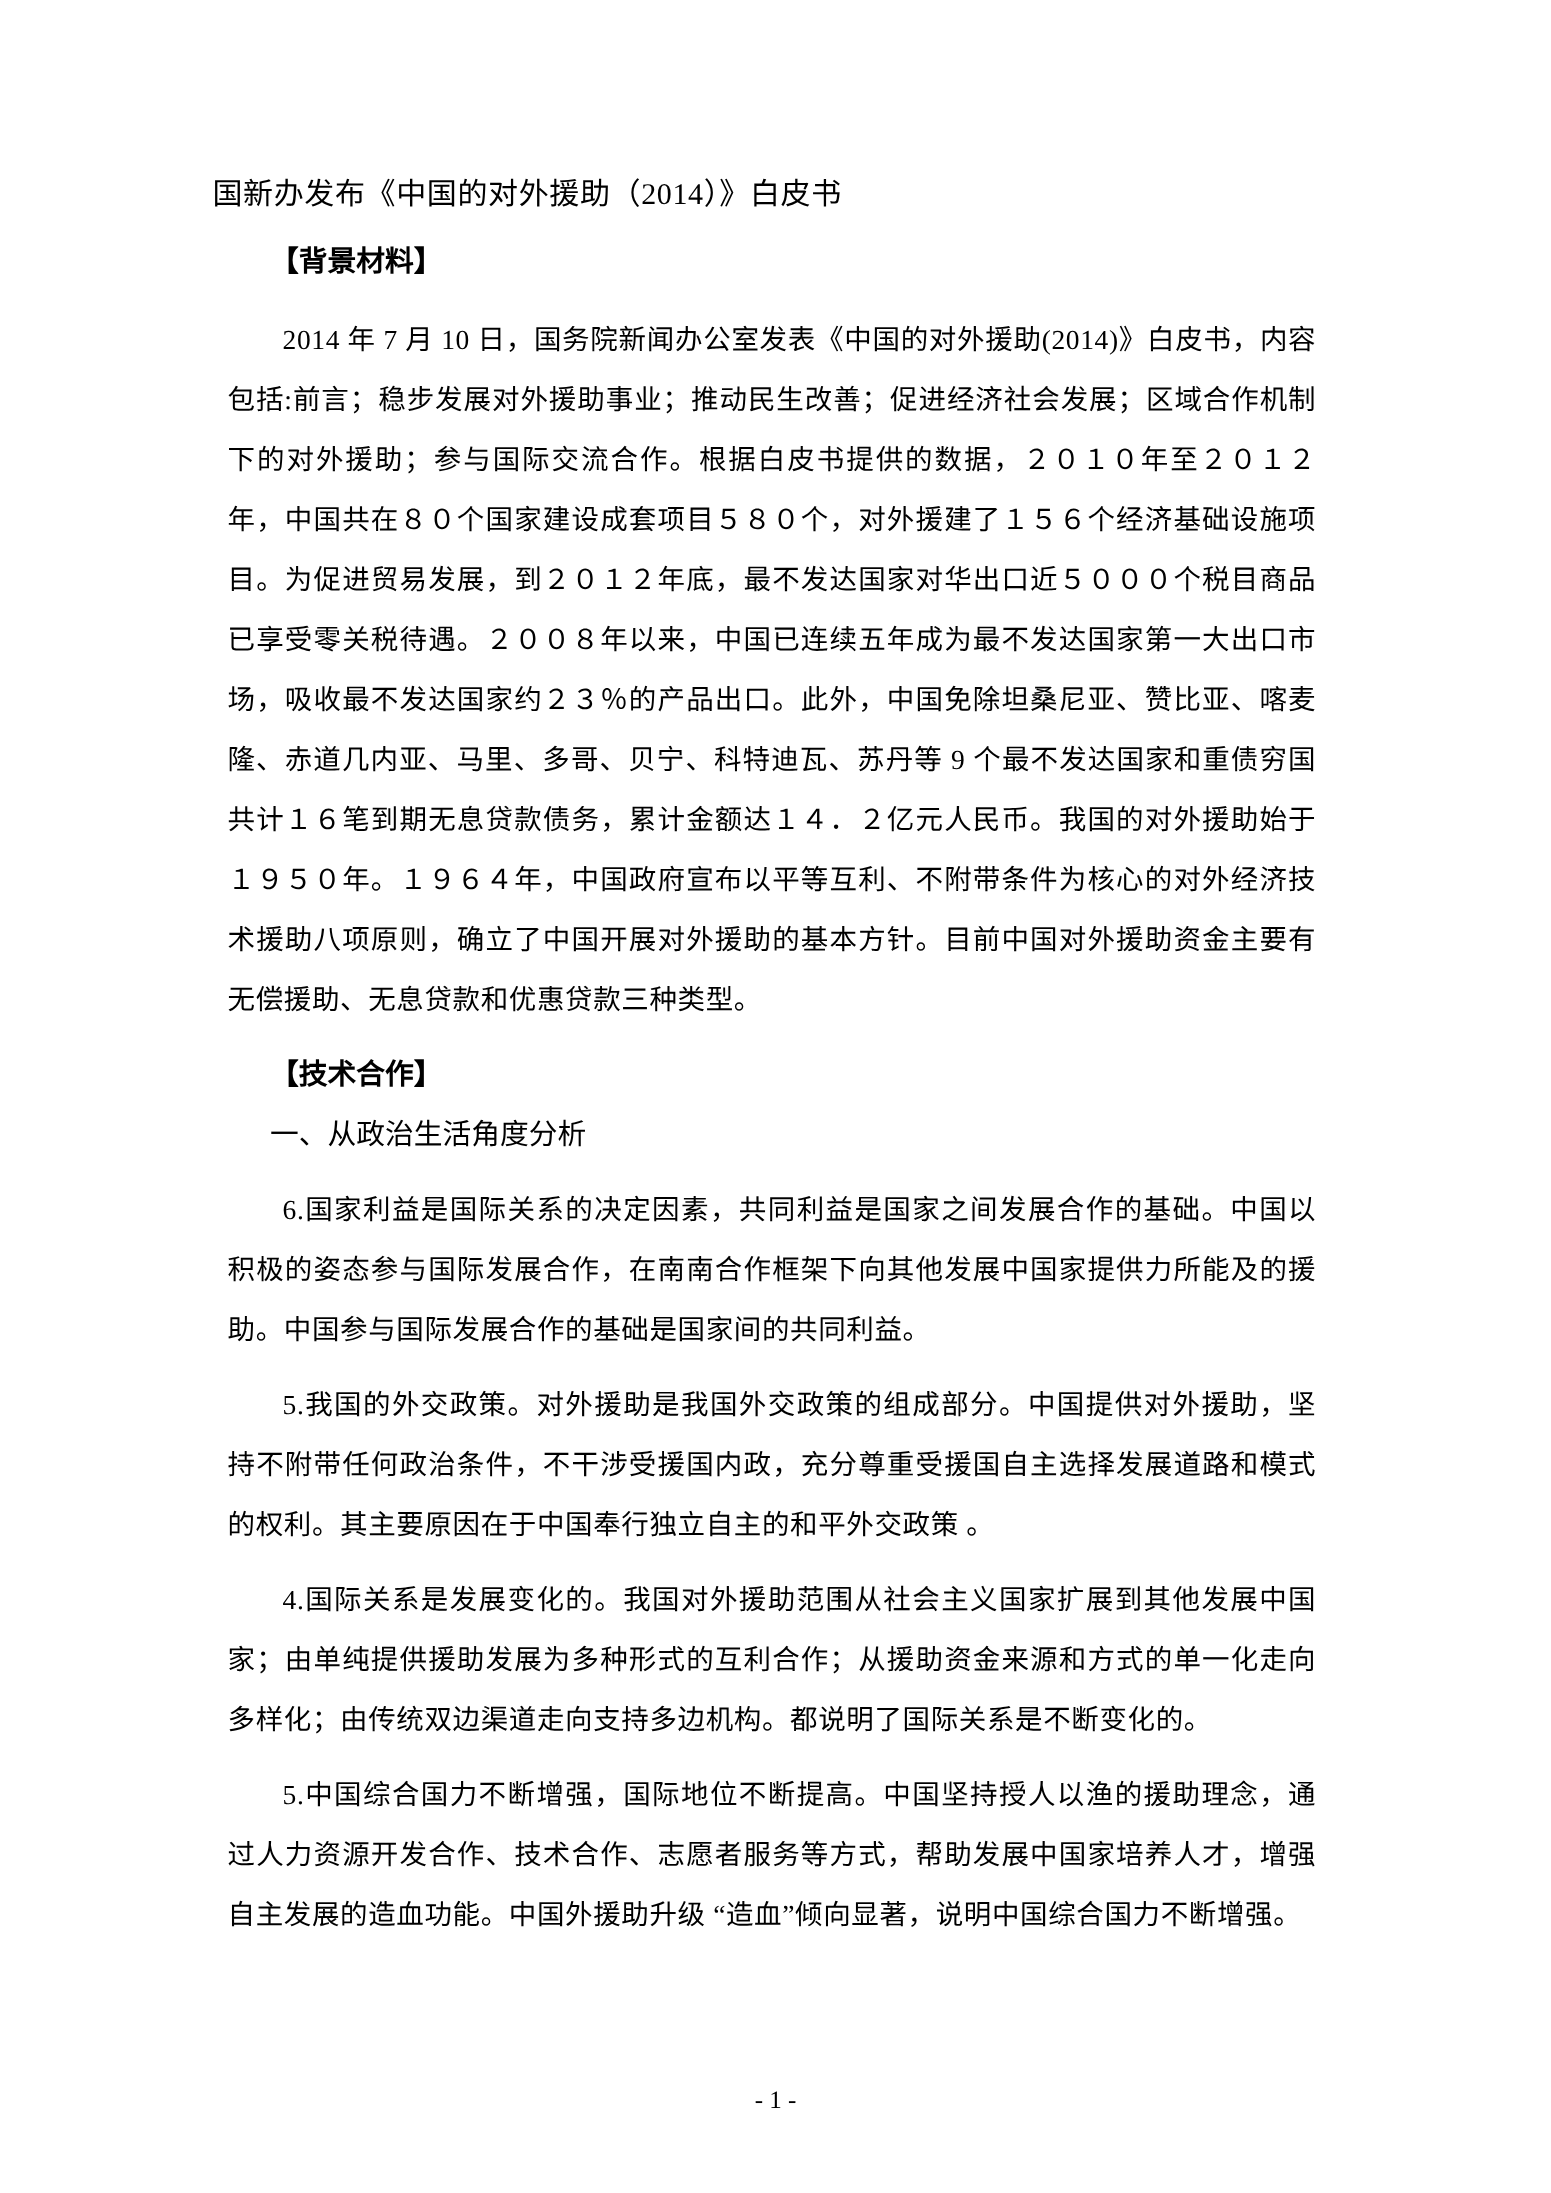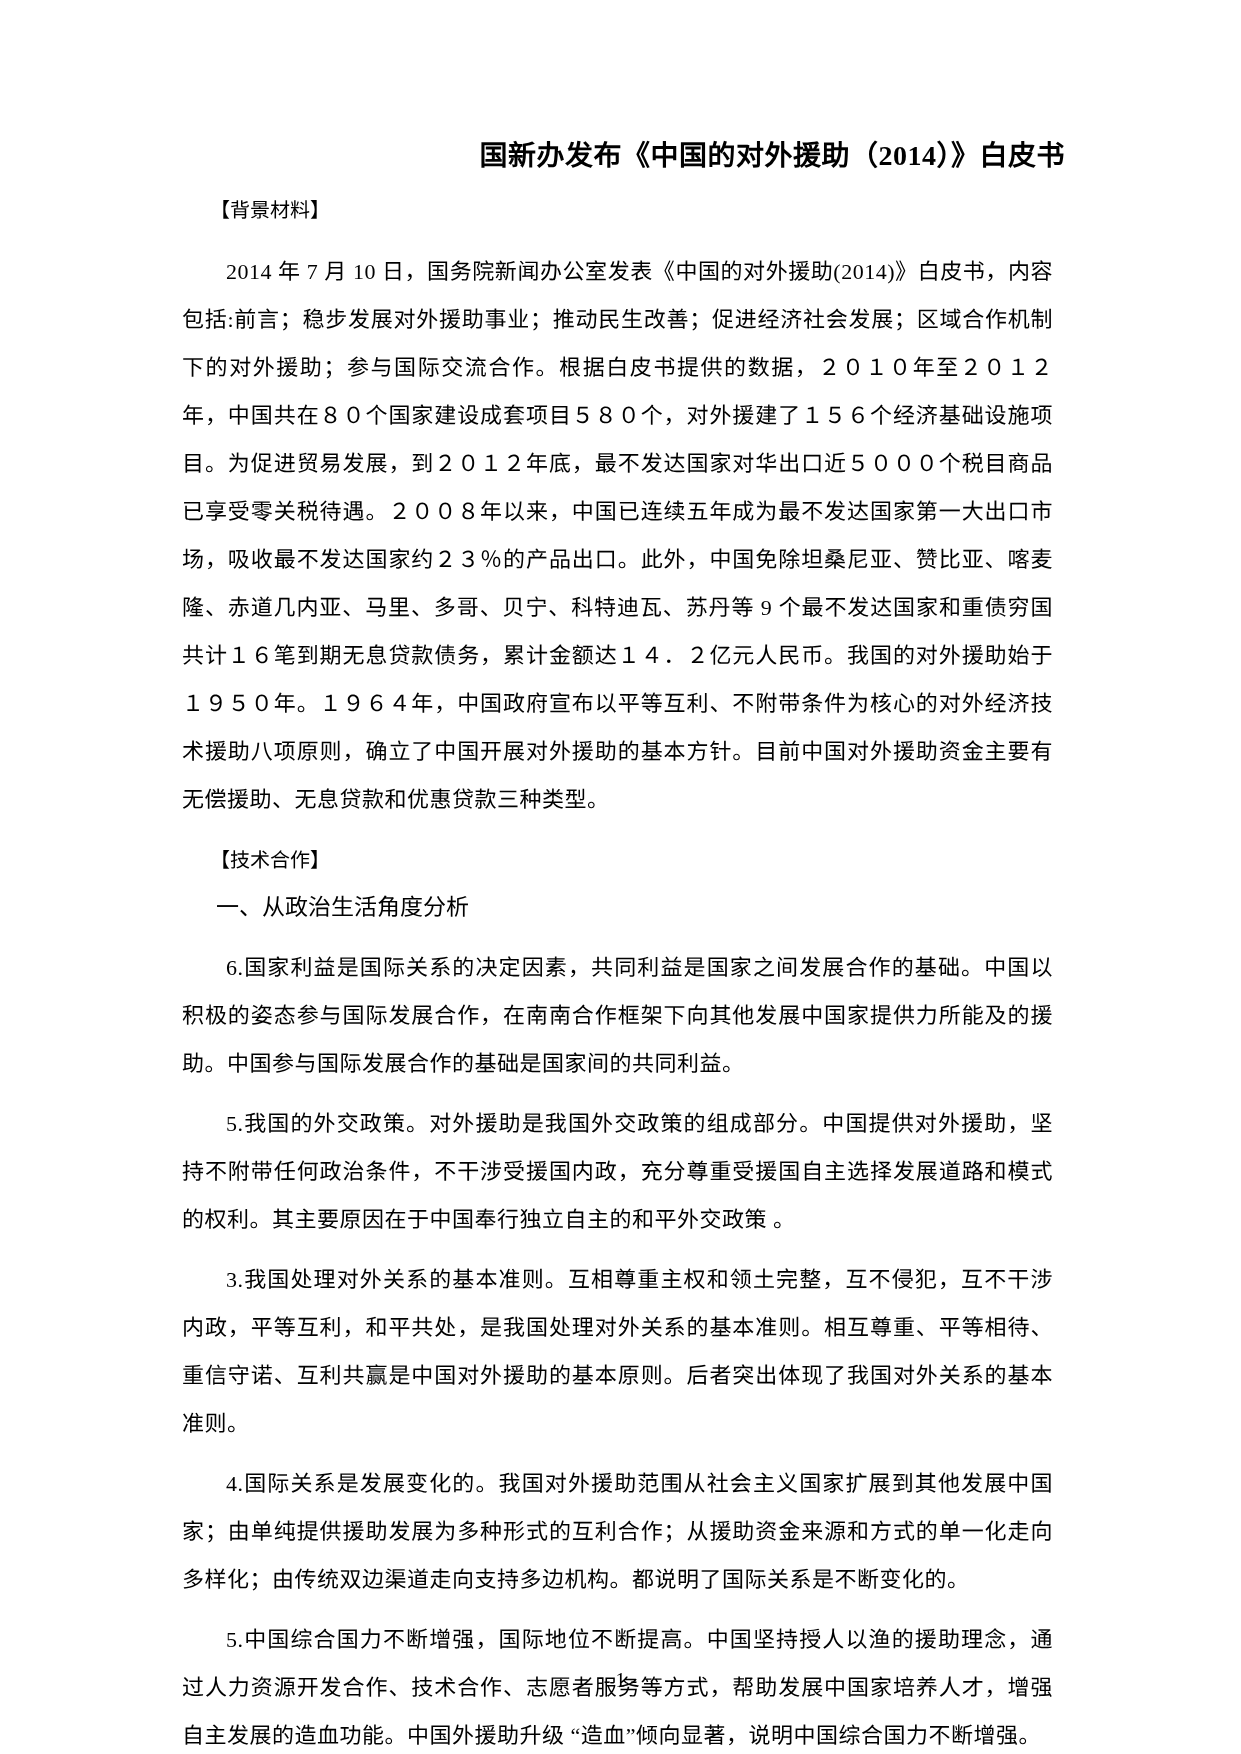--- a/index.html
+++ b/index.html
@@ -13,29 +13,29 @@
     height: 1754px;
     margin: 0 auto;
     background: #ffffff;
     color: #000000;
     font-family: "Liberation Serif", "DejaVu Serif", serif;
     overflow: hidden;
     box-sizing: border-box;
     padding: 132px 176px 0 170px;
   }
   .doc-title {
-    font-size: 28px;
-    font-weight: 700;
+    font-size: 24px;
+    font-weight: 400;
     line-height: 48px;
-    text-align: right;
+    text-align: left;
     letter-spacing: 0.5px;
   }
   .section-head {
-    font-size: 20px;
-    font-weight: 400;
+    font-size: 23px;
+    font-weight: 700;
     line-height: 48px;
     text-indent: 2em;
     margin-top: 6px;
   }
   .section-head.first {
     margin-bottom: 14px;
   }
   .sub-head {
     font-size: 23px;
     font-weight: 400;
@@ -74,21 +74,20 @@
   <p class="para">2014 年 7 月 10 日，国务院新闻办公室发表《中国的对外援助(2014)》白皮书，内容包括:前言；稳步发展对外援助事业；推动民生改善；促进经济社会发展；区域合作机制下的对外援助；参与国际交流合作。根据白皮书提供的数据，２０１０年至２０１２年，中国共在８０个国家建设成套项目５８０个，对外援建了１５６个经济基础设施项目。为促进贸易发展，到２０１２年底，最不发达国家对华出口近５０００个税目商品已享受零关税待遇。２００８年以来，中国已连续五年成为最不发达国家第一大出口市场，吸收最不发达国家约２３％的产品出口。此外，中国免除坦桑尼亚、赞比亚、喀麦隆、赤道几内亚、马里、多哥、贝宁、科特迪瓦、苏丹等 9 个最不发达国家和重债穷国共计１６笔到期无息贷款债务，累计金额达１４．２亿元人民币。我国的对外援助始于１９５０年。１９６４年，中国政府宣布以平等互利、不附带条件为核心的对外经济技术援助八项原则，确立了中国开展对外援助的基本方针。目前中国对外援助资金主要有无偿援助、无息贷款和优惠贷款三种类型。</p>
 
   <div class="section-head">【技术合作】</div>
 
   <div class="sub-head">一、从政治生活角度分析</div>
 
   <p class="para">6.国家利益是国际关系的决定因素，共同利益是国家之间发展合作的基础。中国以积极的姿态参与国际发展合作，在南南合作框架下向其他发展中国家提供力所能及的援助。中国参与国际发展合作的基础是国家间的共同利益。</p>
 
   <p class="para">5.我国的外交政策。对外援助是我国外交政策的组成部分。中国提供对外援助，坚持不附带任何政治条件，不干涉受援国内政，充分尊重受援国自主选择发展道路和模式的权利。其主要原因在于中国奉行独立自主的和平外交政策 。</p>
 
-  <p class="para">3.我国处理对外关系的基本准则。互相尊重主权和领土完整，互不侵犯，互不干涉内政，平等互利，和平共处，是我国处理对外关系的基本准则。相互尊重、平等相待、重信守诺、互利共赢是中国对外援助的基本原则。后者突出体现了我国对外关系的基本准则。</p>
 
   <p class="para">4.国际关系是发展变化的。我国对外援助范围从社会主义国家扩展到其他发展中国家；由单纯提供援助发展为多种形式的互利合作；从援助资金来源和方式的单一化走向多样化；由传统双边渠道走向支持多边机构。都说明了国际关系是不断变化的。</p>
 
   <p class="para">5.中国综合国力不断增强，国际地位不断提高。中国坚持授人以渔的援助理念，通过人力资源开发合作、技术合作、志愿者服务等方式，帮助发展中国家培养人才，增强自主发展的造血功能。中国外援助升级 “造血”倾向显著，说明中国综合国力不断增强。</p>
 
   <div class="footer">- 1 -</div>
 
 </div>
 
 </body></html>

